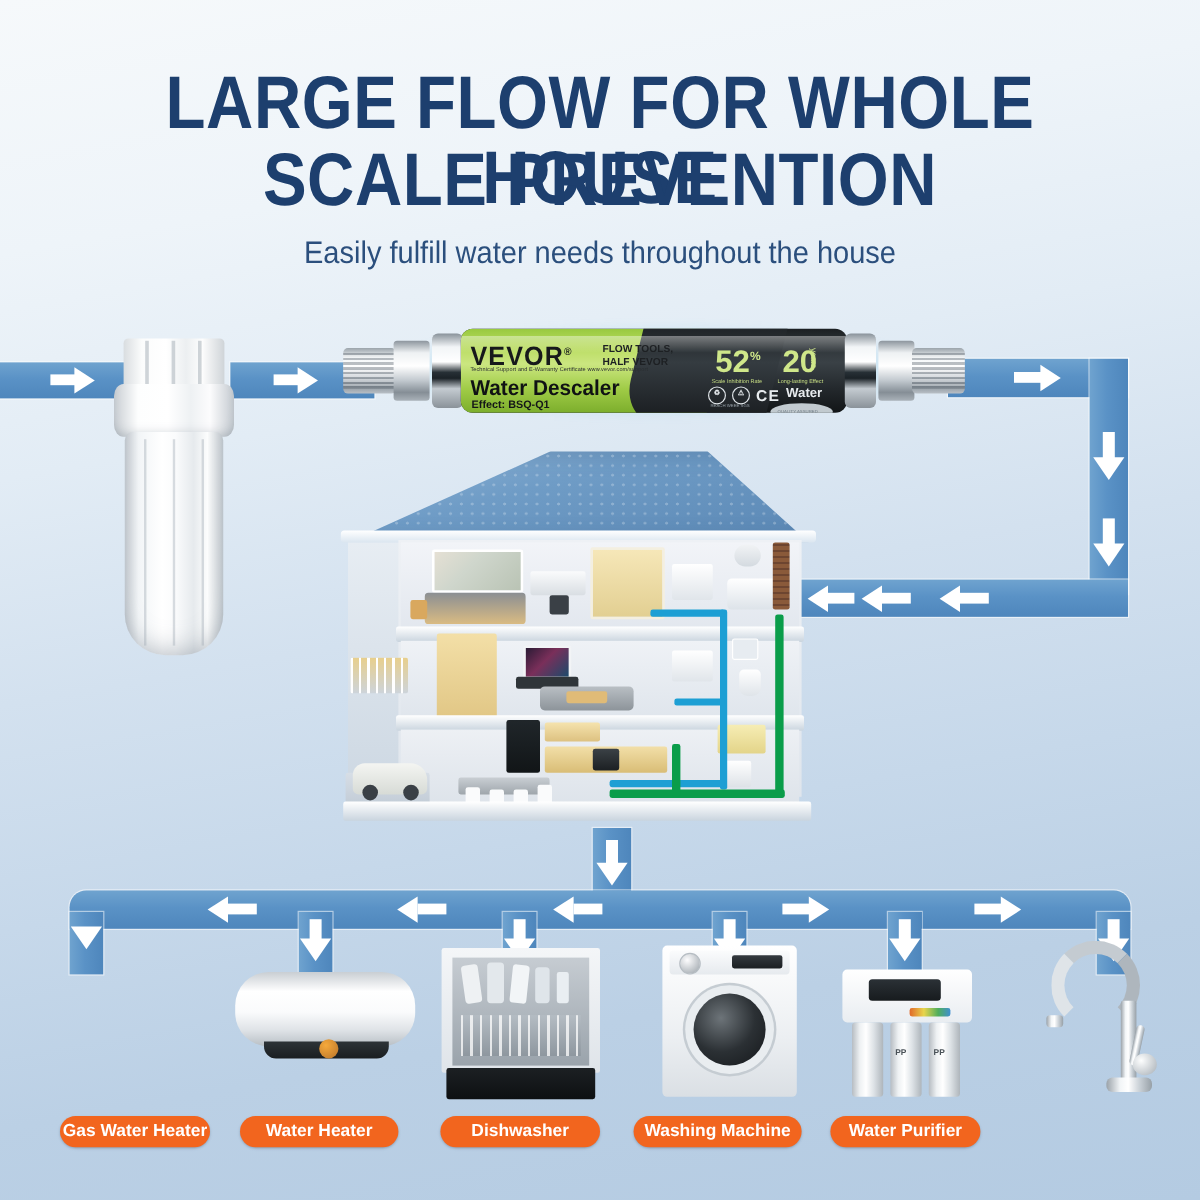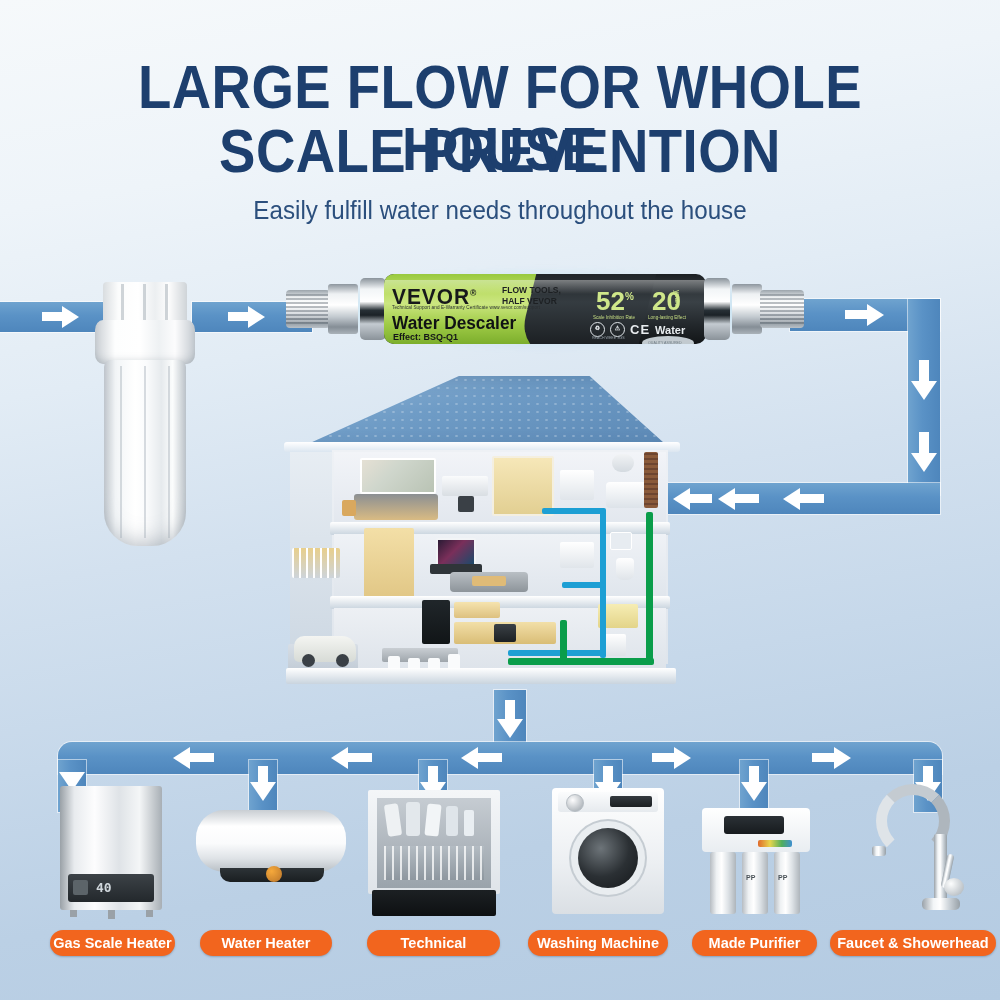--- a/index.html
+++ b/index.html
@@ -69,21 +69,21 @@
   .tough{position:absolute;left:118px;top:11px;font-size:8.5px;font-weight:bold;color:#1d2023;line-height:1.25;}
   .support{position:absolute;left:8px;top:31px;font-size:4.6px;color:#2a2e31;letter-spacing:.1px;}
   .prodname{position:absolute;left:8px;top:39px;font-weight:bold;font-size:18px;color:#101214;
      transform:scaleX(.96);transform-origin:left;}
   .model{position:absolute;left:9px;top:58px;font-weight:bold;font-size:9px;color:#141618;line-height:1.18;}
   .bignum{position:absolute;font-weight:bold;font-size:26px;color:#cfe78a;line-height:1;}
   .unit{font-size:10px;color:#cfe78a;vertical-align:super;}
   .unitv{position:absolute;font-size:7px;color:#cfe78a;writing-mode:vertical-rl;}
   .cap{position:absolute;font-size:4.6px;color:#c6dd83;white-space:nowrap;}
   .certs{position:absolute;left:206px;top:48px;color:#e8ecef;font-size:11px;font-weight:bold;
-     display:flex;align-items:center;gap:5px;}
+     display:flex;gap:5px;}
   .cmark{display:inline-block;width:13px;height:13px;border-radius:50%;
      border:1px solid #dfe4e8;font-size:6px;line-height:11px;text-align:center;}
   .ce{font-size:13px;letter-spacing:1px;}
   .oval{position:absolute;left:258px;top:62px;width:52px;height:14px;border-radius:50%;
      background:rgba(225,234,240,.85);}
   .tinytext{position:absolute;font-size:3.6px;color:#9aa4ac;white-space:nowrap;}
 
   
   #house{position:absolute;left:272px;top:372px;width:420px;height:330px;}
   .roof{position:absolute;left:18px;top:4px;width:384px;height:76px;
@@ -345,29 +345,20 @@
 
     <div class="pipeblue" style="left:328px;top:136px;width:6px;height:150px;"></div>
     <div class="pipeblue" style="left:270px;top:136px;width:62px;height:6px;"></div>
     <div class="pipeblue" style="left:290px;top:210px;width:42px;height:6px;"></div>
     <div class="pipeblue" style="left:236px;top:278px;width:96px;height:6px;"></div>
     <div class="pipegreen" style="left:374px;top:140px;width:7px;height:152px;"></div>
     <div class="pipegreen" style="left:236px;top:286px;width:146px;height:7px;"></div>
     <div class="pipegreen" style="left:288px;top:248px;width:7px;height:44px;"></div>
   </div>
 
-  <div class="appl" style="left:56px;top:786px;width:110px;height:130px;">
-    <div class="gwh-body" style="left:4px;top:0;width:102px;height:124px;"></div>
-    <div class="gwh-panel" style="left:12px;top:88px;width:86px;height:28px;"></div>
-    <div class="gwh-digits" style="left:40px;top:94px;">40</div>
-    <div style="position:absolute;left:17px;top:94px;width:15px;height:15px;border-radius:2px;background:#5c6469;"></div>
-    <div style="position:absolute;left:14px;top:124px;width:7px;height:7px;background:#9aa1a7;"></div>
-    <div style="position:absolute;left:52px;top:124px;width:7px;height:9px;background:#9aa1a7;"></div>
-    <div style="position:absolute;left:90px;top:124px;width:7px;height:7px;background:#9aa1a7;"></div>
-  </div>
 
   <div class="appl" style="left:196px;top:810px;width:150px;height:100px;">
     <div class="wh-tank" style="left:0;top:0;width:150px;height:62px;"></div>
     <div class="wh-strip" style="left:24px;top:58px;width:104px;height:14px;"></div>
     <div style="position:absolute;left:70px;top:56px;width:16px;height:16px;border-radius:50%;
          background:radial-gradient(circle at 35% 32%,#f6a93b,#b9742a);"></div>
   </div>
 
   <div class="appl" style="left:368px;top:790px;width:132px;height:128px;">
     <div class="dw-cab" style="left:0;top:0;width:132px;height:104px;"></div>
@@ -411,21 +402,20 @@
          border-right-color:#aeb6bd;box-sizing:border-box;"></div>
     <div class="fa-part" style="left:72px;top:54px;width:13px;height:70px;border-radius:2px;"></div>
     <div class="fa-part" style="left:60px;top:118px;width:38px;height:12px;border-radius:5px;"></div>
     <div class="fa-part" style="left:82px;top:74px;width:7px;height:34px;border-radius:4px;transform:rotate(12deg);"></div>
     <div style="position:absolute;left:82px;top:98px;width:20px;height:18px;border-radius:50%;
          background:radial-gradient(circle at 35% 32%,#fdfefe,#a6aeb5);"></div>
     <div class="fa-part" style="left:10px;top:66px;width:14px;height:10px;border-radius:3px;"></div>
   </div>
 
   <div class="pillrow">
-    <div class="pill" style="left:50px;  width:125px;background:#f2651e;">Gas Scale Heater</div>
+    <div class="pill" style="left:50px;  width:125px;background:#f2651e;">Gas Water Heater</div>
     <div class="pill" style="left:200px; width:132px;background:#f2651e;">Water Heater</div>
-    <div class="pill" style="left:367px; width:133px;background:#f2651e;">Technical</div>
+    <div class="pill" style="left:367px; width:133px;background:#f2651e;">Dishwasher</div>
     <div class="pill" style="left:528px; width:140px;background:#f2651e;">Washing Machine</div>
-    <div class="pill" style="left:692px; width:125px;background:#f2651e;">Made Purifier</div>
-    <div class="pill" style="left:830px; width:166px;background:#f2651e;">Faucet &amp; Showerhead</div>
+    <div class="pill" style="left:692px; width:125px;background:#f2651e;">Water Purifier</div>
   </div>
 
 </div>
 
 </body></html>

